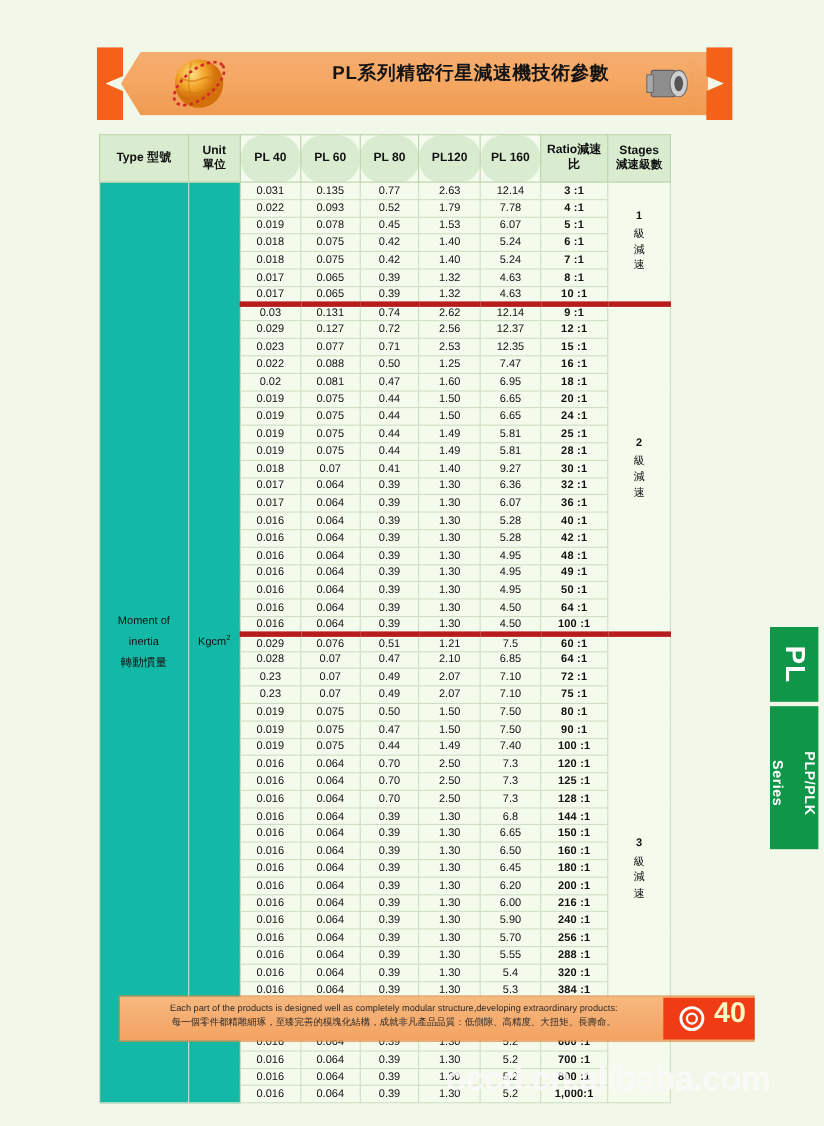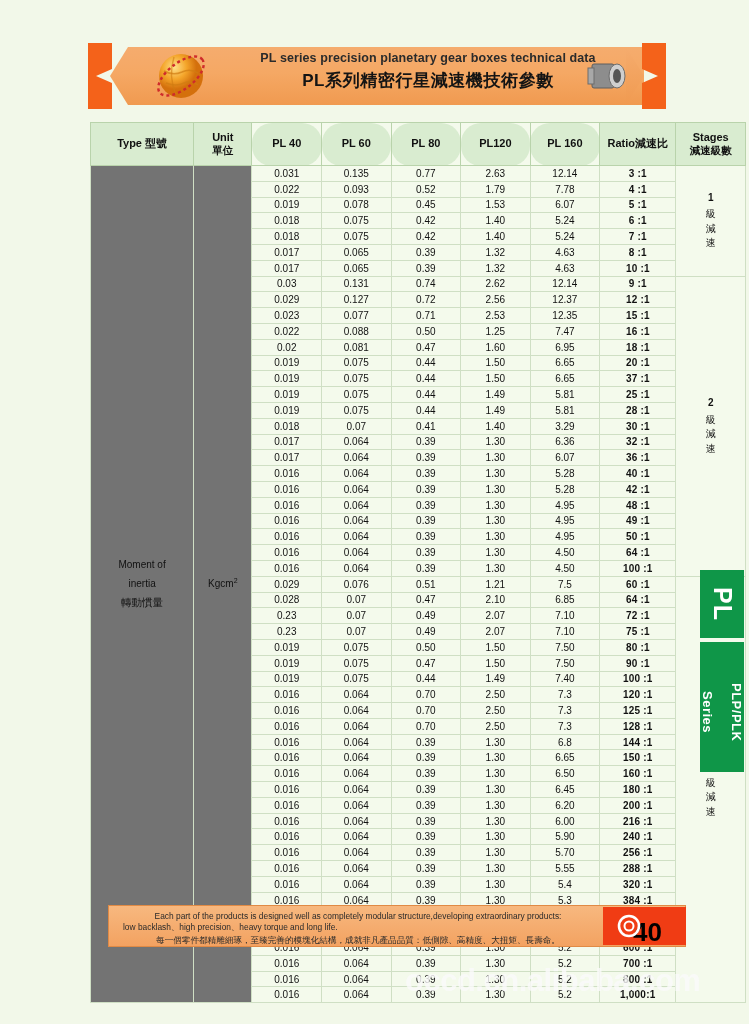--- a/index.html
+++ b/index.html
@@ -43,21 +43,21 @@
   }
   .banner-cn {
     font-size: 17px; font-weight: bold; color: #141414; margin-top: 6px;
     white-space: nowrap; letter-spacing: .6px;
   }
   .gear-ico { position: absolute; right: 36px; top: 14px; width: 44px; height: 38px; }
 
   
   .tbl {
     position: absolute; left: 90px; top: 122px;
-    width: 656px;
+    width: 520px;
     border-collapse: collapse;
     background: #f4faec;
     font-size: 10px;
     color: #111;
   }
   .tbl th, .tbl td {
     border: 1px solid #cfdfc4;
     text-align: center;
     vertical-align: middle;
     padding: 0;
@@ -72,28 +72,28 @@
   }
   .tbl thead th .sub { display: block; font-size: 10.5px; }
   .col-type  { width: 92px; }
   .col-unit  { width: 52px; }
   .col-v     { width: 62px; border-radius: 20px; }
   .col-ratio { width: 68px; margin-left: 12px; }
   .col-stage { width: 62px; }
 
   .tbl tbody td { height: 15.8px; font-size: 10px; }
   td.typecell, td.unitcell {
-    font-size: 10.5px; line-height: 1.9; background: #737373;
+    font-size: 10.5px; line-height: 1.9; background: #14b8a6;
   }
   td.typecell .cn, td.unitcell .cn { font-size: 10.5px; }
   td.stagecell { font-size: 11px; line-height: 1.45; font-weight: normal; }
   td.stagecell .num { display:block; font-weight: bold; margin-bottom: 2px;}
   td.stagecell .cn  { display:block; }
   td.ratio { letter-spacing: .2px; font-weight: bold; font-size: 10px;}
-  .sec-top td { border-top: 1px solid #b91c1c; }
+  .sec-top td { border-top: 5px solid #b91c1c; }
   sup { font-size: 7px; vertical-align: super; }
 
   
   .tab-pl, .tab-series {
     position: absolute; left: 700px;
     background: #0f9648;
     color: #ffffff;
     display: flex; align-items: center; justify-content: center;
     writing-mode: vertical-rl;
     font-weight: bold;
@@ -110,23 +110,23 @@
     background: linear-gradient(180deg,#f7b87f 0%, #f3a261 100%);
     border: 1px solid #e08a45;
     margin-left: 20px;
   }
   .footer-txt { position: absolute; left: 14px; top: 5px; width: 470px; color: #2a2a2a; }
   .footer-txt .l1 { font-size: 8.4px; line-height: 11px; text-align:center; }
   .footer-txt .l2 { font-size: 8.4px; line-height: 11px; text-align:left; }
   .footer-txt .l3 { font-size: 8.6px; line-height: 12px; text-align:center; margin-top:1px; }
   .pagebox {
     position: absolute; left: 494px; top: 1px; width: 83px; height: 38px;
-    background: #f03c14; color: #000000;
-    display: flex; align-items: flex-end; justify-content: flex-end;
-    padding-right: 24px;
+    background: #f03c14; color: #fef9c3;
+    display: flex; align-items: flex-start; justify-content: flex-end;
+    padding-right: 8px;
   }
   .pagenum { font-size: 26px; font-weight: bold; line-height: 1; }
   .page-ico { position: absolute; left: 14px; top: 7px; width: 24px; height: 24px; }
 
   
   .wm-cn {
     position: absolute; left: 350px; top: 925px;
     font-size: 27px; color: #e3e3e3; font-weight: bold;
     letter-spacing: 1px; white-space: nowrap; pointer-events: none;
   }
@@ -158,21 +158,20 @@
         </radialGradient>
       </defs>
       <circle cx="31" cy="31" r="22" fill="url(#gG)"></circle>
       <path d="M14 26 q9 5 18 1 q8 -4 16 1" stroke="#d07c12" stroke-width="1.6" fill="none" opacity=".7"></path>
       <path d="M16 38 q10 4 18 0 q8 -3 14 2" stroke="#d07c12" stroke-width="1.6" fill="none" opacity=".7"></path>
       <path d="M24 12 q-6 19 2 38" stroke="#d07c12" stroke-width="1.4" fill="none" opacity=".6"></path>
       <ellipse cx="31" cy="31" rx="27" ry="13" fill="none" stroke="#cf2b2b" stroke-width="2.4" stroke-dasharray="3 3" transform="rotate(-38 31 31)"></ellipse>
     </svg>
 
     <div class="banner-text">
-      <div class="banner-en">PL series precision planetary gear boxes technical data</div>
       <div class="banner-cn">PL系列精密行星減速機技術參數</div>
     </div>
 
     <svg class="gear-ico" viewBox="0 0 44 38">
       <rect x="6" y="7" width="22" height="24" rx="2" fill="#8d8d8d"></rect>
       <rect x="6" y="7" width="22" height="24" rx="2" fill="none" stroke="#5e5e5e"></rect>
       <ellipse cx="31" cy="19" rx="8" ry="12" fill="#cfcfcf" stroke="#6d6d6d"></ellipse>
       <ellipse cx="31" cy="19" rx="4" ry="7" fill="#555"></ellipse>
       <rect x="2" y="11" width="6" height="16" fill="#a8a8a8" stroke="#6d6d6d"></rect>
     </svg>
@@ -322,21 +321,21 @@
           <td>1.50</td>
           <td>6.65</td>
           <td class="ratio">20 :1</td>
         </tr>
         <tr>
           <td>0.019</td>
           <td>0.075</td>
           <td>0.44</td>
           <td>1.50</td>
           <td>6.65</td>
-          <td class="ratio">37 :1</td>
+          <td class="ratio">24 :1</td>
         </tr>
         <tr>
           <td>0.019</td>
           <td>0.075</td>
           <td>0.44</td>
           <td>1.49</td>
           <td>5.81</td>
           <td class="ratio">25 :1</td>
         </tr>
         <tr>
@@ -345,21 +344,21 @@
           <td>0.44</td>
           <td>1.49</td>
           <td>5.81</td>
           <td class="ratio">28 :1</td>
         </tr>
         <tr>
           <td>0.018</td>
           <td>0.07</td>
           <td>0.41</td>
           <td>1.40</td>
-          <td>3.29</td>
+          <td>9.27</td>
           <td class="ratio">30 :1</td>
         </tr>
         <tr>
           <td>0.017</td>
           <td>0.064</td>
           <td>0.39</td>
           <td>1.30</td>
           <td>6.36</td>
           <td class="ratio">32 :1</td>
         </tr>
@@ -655,21 +654,20 @@
   </div>
   <div class="tab-series">
     <span>PLP/PLK</span>
     <span>Series</span>
   </div>
 
 
   <div class="footer">
     <div class="footer-txt">
       <div class="l1">Each part of the products is designed well as completely modular structure,developing extraordinary products:</div>
-      <div class="l2">low backlash、high precision、heavy torque and long life.</div>
       <div class="l3">每一個零件都精雕細琢，至臻完善的模塊化結構，成就非凡產品品質：低側隙、高精度、大扭矩、長壽命。</div>
     </div>
     <div class="pagebox">
       <svg class="page-ico" viewBox="0 0 24 24">
         <circle cx="12" cy="12" r="10" fill="none" stroke="#ffffff" stroke-width="2.6"></circle>
         <circle cx="12" cy="12" r="4.5" fill="#f03c14" stroke="#ffffff" stroke-width="2"></circle>
       </svg>
       <span class="pagenum">40</span>
     </div>
   </div>

